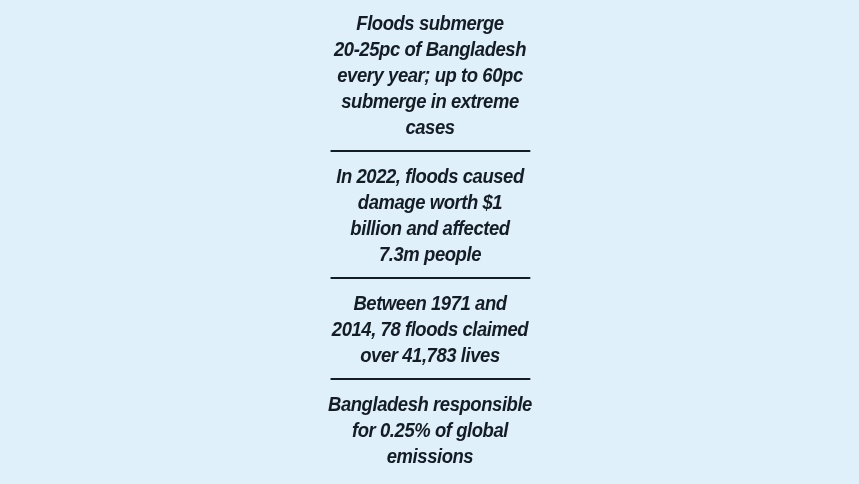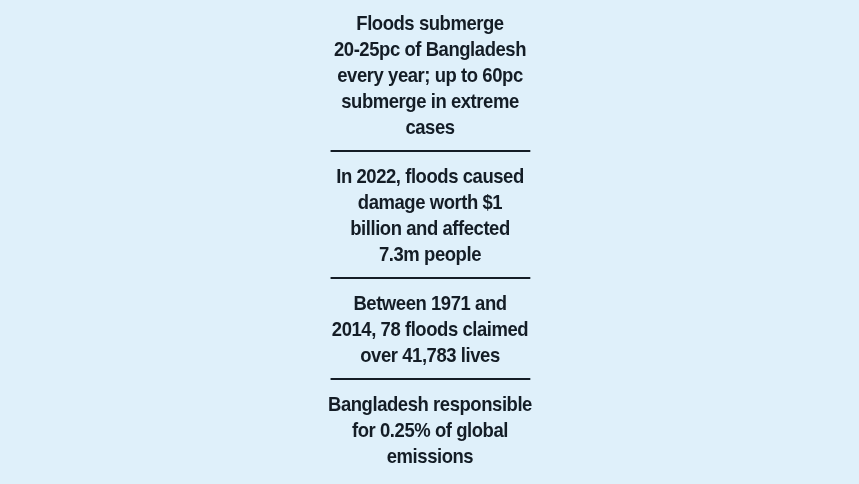--- a/index.html
+++ b/index.html
@@ -15,20 +15,21 @@
   body {
     width: 859px;
     height: 484px;
     background: var(--bg);
     overflow: hidden;
   }
   .panel {
     width: 859px;
     height: 428px;
     position: relative;
+    font-style: italic;
   }
   .facts-column {
     width: 300px;
     margin: 0 auto;
     padding-top: 10px;
     text-align: center;
     font-family: "Liberation Sans", sans-serif;
     font-weight: bold;
     font-size: 21px;
     line-height: 26px;

